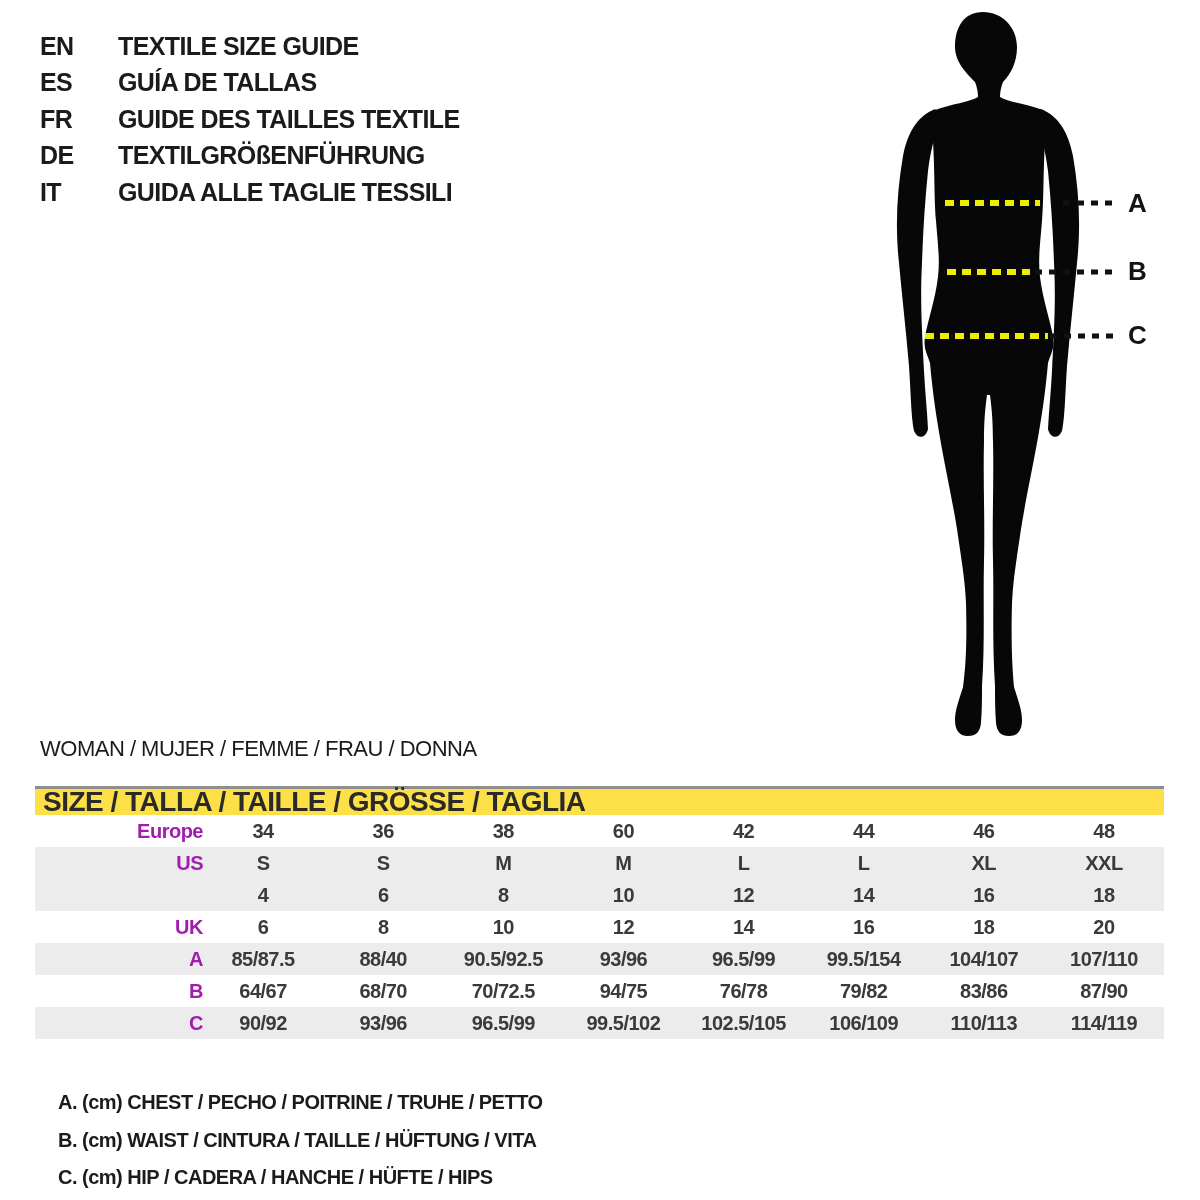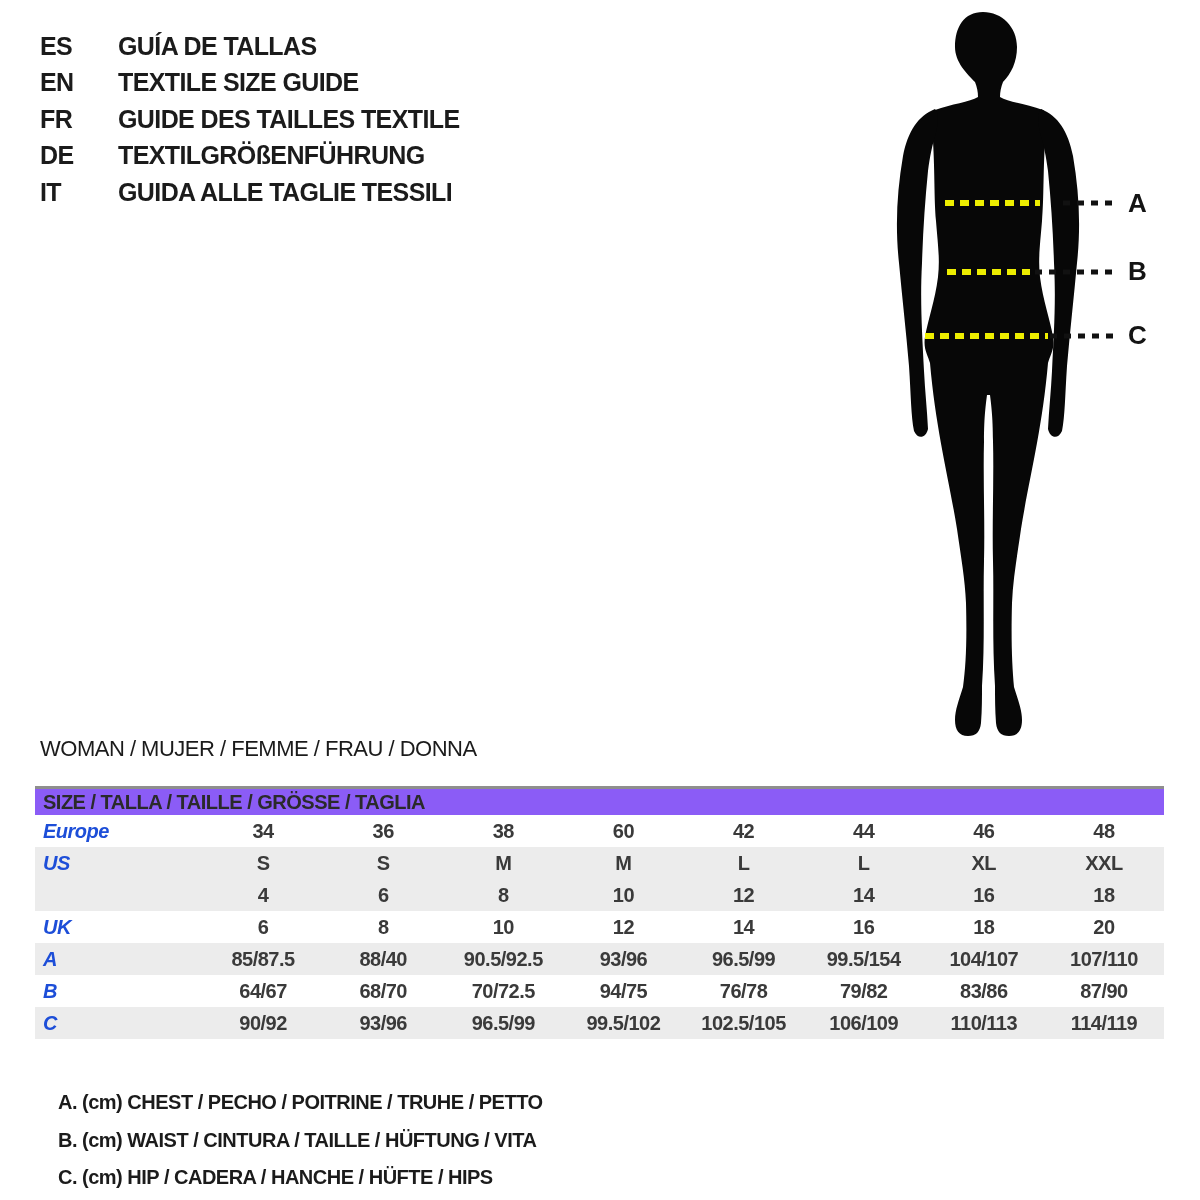--- a/index.html
+++ b/index.html
@@ -20,48 +20,48 @@
   .marker-a{left:1128px;top:188px;}
   .marker-b{left:1128px;top:256px;}
   .marker-c{left:1128px;top:320px;}
 
   
   .section-title{position:absolute;left:40px;top:736px;font-weight:400;font-size:22px;
                  color:#1b1b1b;letter-spacing:-0.5px;white-space:nowrap;}
 
   
   .size-table{position:absolute;left:35px;top:786px;width:1129px;}
-  .thead{height:26px;background:#8b5cf6;border-top:3px solid #8e8e8e;
-         font-weight:700;font-size:20px;color:#2a2a2a;letter-spacing:-0.5px;
+  .thead{height:26px;background:#fde047;border-top:3px solid #8e8e8e;
+         font-weight:700;font-size:28px;color:#2a2a2a;letter-spacing:-0.5px;
          padding-left:8px;display:flex;align-items:center;}
   .trow{display:flex;height:32px;align-items:center;background:#ffffff;
         font-weight:700;font-size:20px;color:#3a3a3a;letter-spacing:-0.5px;}
   .trow.shaded{background:#ececec;}
   .cell{overflow:hidden;white-space:nowrap;}
-  .label-cell{flex:0 0 160px;padding-left:8px;text-align:left;color:#1d4ed8;font-style:italic;}
+  .label-cell{flex:0 0 160px;padding-left:8px;text-align:right;color:#a21caf;}
   .value-cell{flex:1 1 0;text-align:center;}
 
   
   .legend{position:absolute;left:40px;top:1084px;}
   .legend-item{height:37.5px;display:flex;align-items:center;font-weight:700;
                font-size:20px;color:#1b1b1b;letter-spacing:-0.5px;white-space:nowrap;margin-left:18px;}
 </style>
 </head>
 <body>
 
 <div class="page">
 
   <div class="lang-block">
     <div class="lang-row">
+      <span class="lang-code">EN</span>
+      <span class="lang-label">TEXTILE SIZE GUIDE</span>
+    </div>
+    <div class="lang-row">
       <span class="lang-code">ES</span>
       <span class="lang-label">GUÍA DE TALLAS</span>
-    </div>
-    <div class="lang-row">
-      <span class="lang-code">EN</span>
-      <span class="lang-label">TEXTILE SIZE GUIDE</span>
     </div>
     <div class="lang-row">
       <span class="lang-code">FR</span>
       <span class="lang-label">GUIDE DES TAILLES TEXTILE</span>
     </div>
     <div class="lang-row">
       <span class="lang-code">DE</span>
       <span class="lang-label">TEXTILGRÖßENFÜHRUNG</span>
     </div>
     <div class="lang-row">

